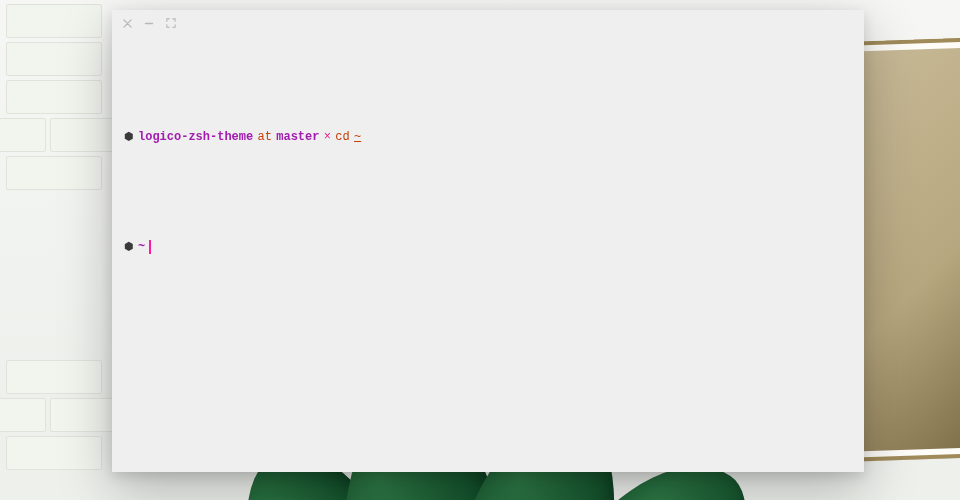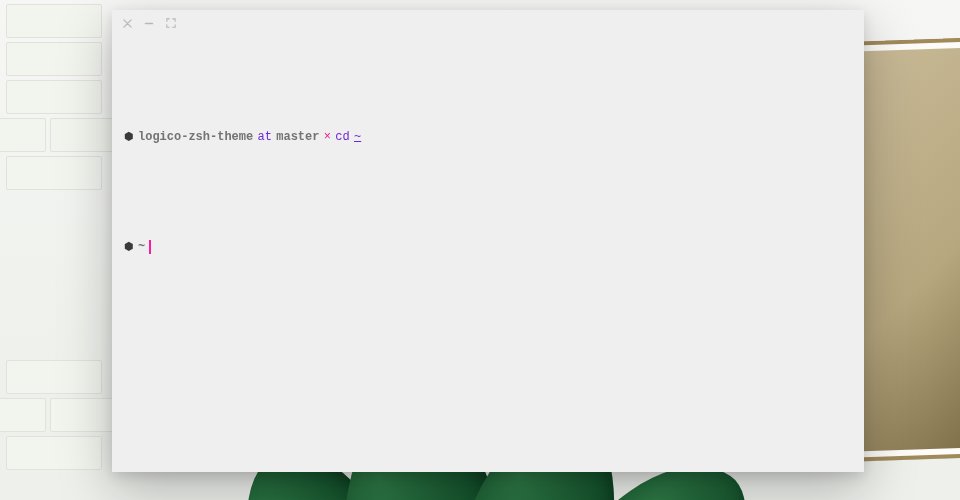--- a/index.html
+++ b/index.html
@@ -76,22 +76,22 @@
   }
   .line { display: flex; align-items: center; flex-wrap: nowrap; gap: 0; }
   .bullet {
     display: inline-block;
     width: 14px;
     text-align: left;
     color: #3a3a3a;
     font-size: 11px;
   }
   .seg { display:inline; }
-  .bold { font-weight: 700; color: #737373; }
-  .dim  { color: #6d28d9; }
+  .bold { font-weight: 700; color: #a21caf; }
+  .dim  { color: #c2410c; }
   .pink { color: #e91e8c; font-weight: 400; }
   .underline { text-decoration: underline; }
   .sp { display:inline-block; width: .6ch; }
 
   .cursor {
     display: inline-block;
     width: 1.5px; height: 14px;
     background: #ff1aa3;
     margin-left: 4px;
     vertical-align: -2px;

